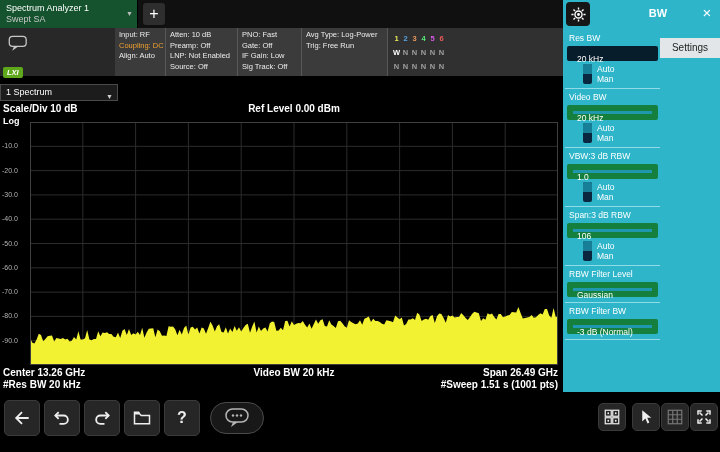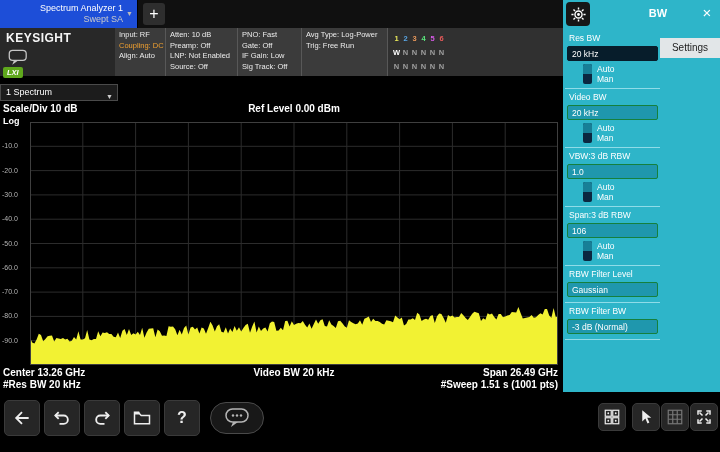--- a/index.html
+++ b/index.html
@@ -2,22 +2,22 @@
 <html><head>
 <meta charset="utf-8">
 <style>
   * { margin:0; padding:0; box-sizing:border-box; }
   html,body { background:#000; }
   body { font-family:"Liberation Sans", sans-serif; }
   #screen { position:relative; width:720px; height:452px; background:#000; overflow:hidden; }
 
   
   #topbar { position:absolute; left:0; top:0; width:720px; height:28px; background:#101010; }
-  .app-tab { position:absolute; left:0; top:0; width:138px; height:28px; background:#1d4ed8;
-             border-right:1px solid #000; padding:2px 14px 2px 0; cursor:default;text-align:right; }
+  .app-tab { position:absolute; left:0; top:0; width:138px; height:28px; background:#14532d;
+             border-right:1px solid #000; padding:2px 14px 2px 6px; cursor:default; }
   .app-tab .l1 { font-size:9px; color:#fff; line-height:12px; white-space:nowrap; }
   .app-tab .l2 { font-size:9px; color:#c9c9c9; line-height:11px; white-space:nowrap; }
   .tab-caret { position:absolute; right:4px; top:10px; font-size:7px; color:#bbb; }
   .add-tab { position:absolute; left:143px; top:3px; width:22px; height:22px; background:#2e2e2e;
              border-radius:3px; color:#fff; font-size:16px; line-height:21px; text-align:center; }
   #topbar-right { position:absolute; right:0; top:0; width:157px; height:28px; background:#2eb5c9; }
   .gear-btn { position:absolute; left:3px; top:2px; width:24px; height:24px; background:#161616;
               border-radius:4px; display:flex; align-items:center; justify-content:center; }
   .bw-title { position:absolute; left:20px; right:20px; top:7px; text-align:center; color:#fff;
               font-weight:bold; font-size:11px;margin-left:33px; }
@@ -70,21 +70,21 @@
 
   
   #sidebar { position:absolute; left:563px; top:28px; width:157px; height:364px; background:#2eb5c9; }
   #settings-tab { position:absolute; right:0; top:10px; width:60px; height:20px; background:#e2e6e8;
                   color:#1d1d1d; font-size:10px; text-align:center; line-height:20px; }
   #menu-items { position:absolute; left:2px; top:2px; width:95px; }
   .menu-item { border-bottom:1px solid #8fdce8; padding:2px 2px 4px; }
   .menu-item:last-child { border-bottom:1px solid #8fdce8; }
   .menu-label { font-size:8.5px; color:#fff; padding:1px 2px; white-space:nowrap; }
   .menu-value { margin:2px 0 1px; height:15px; line-height:14px; font-size:8.5px; color:#fff;
-                background:#1f97ad; border:1px solid #15803d; border-radius:2px; padding-left:4px; white-space:nowrap; }
+                background:#1f97ad; border:6px solid #15803d; border-radius:2px; padding-left:4px; white-space:nowrap; }
   .menu-value.selected { background:#071d2b; border-color:#071d2b; }
   .toggle { display:flex; gap:5px; padding:2px 0 0 16px; align-items:center; }
   .toggle-track { width:9px; height:20px; background:#0b2740; border-radius:2px; position:relative; }
   .toggle-knob { position:absolute; left:0; top:0; width:9px; height:10px; background:#177f97; border-radius:2px 2px 0 0; }
   .toggle-labels div { font-size:8.5px; color:#fff; line-height:10px; }
 </style>
 </head>
 <body>
 
 <div id="screen">
@@ -105,21 +105,20 @@
           </g>
           <circle cx="12" cy="12" r="2" fill="#fff"></circle>
         </svg>
       </div>
       <div class="bw-title">BW</div>
       <div class="close-btn">×</div>
     </div>
   </div>
 
   <div id="brand-block">
-    <div class="brand">KEYSIGHT</div>
     <svg class="brand-bubble" width="22" height="17" viewBox="0 0 26 20">
       <rect x="1.5" y="1.5" width="20" height="12" rx="4" fill="none" stroke="#c7c7c7" stroke-width="1.5"></rect>
       <path d="M7 13.5 L5 18.5 L12 13.5" fill="#c7c7c7"></path>
     </svg>
   </div>
 
   <div id="status-panel">
       <div class="status-col c1">
         <div class="sline">Input: RF</div>
         <div class="sline hl">Coupling: DC</div>

